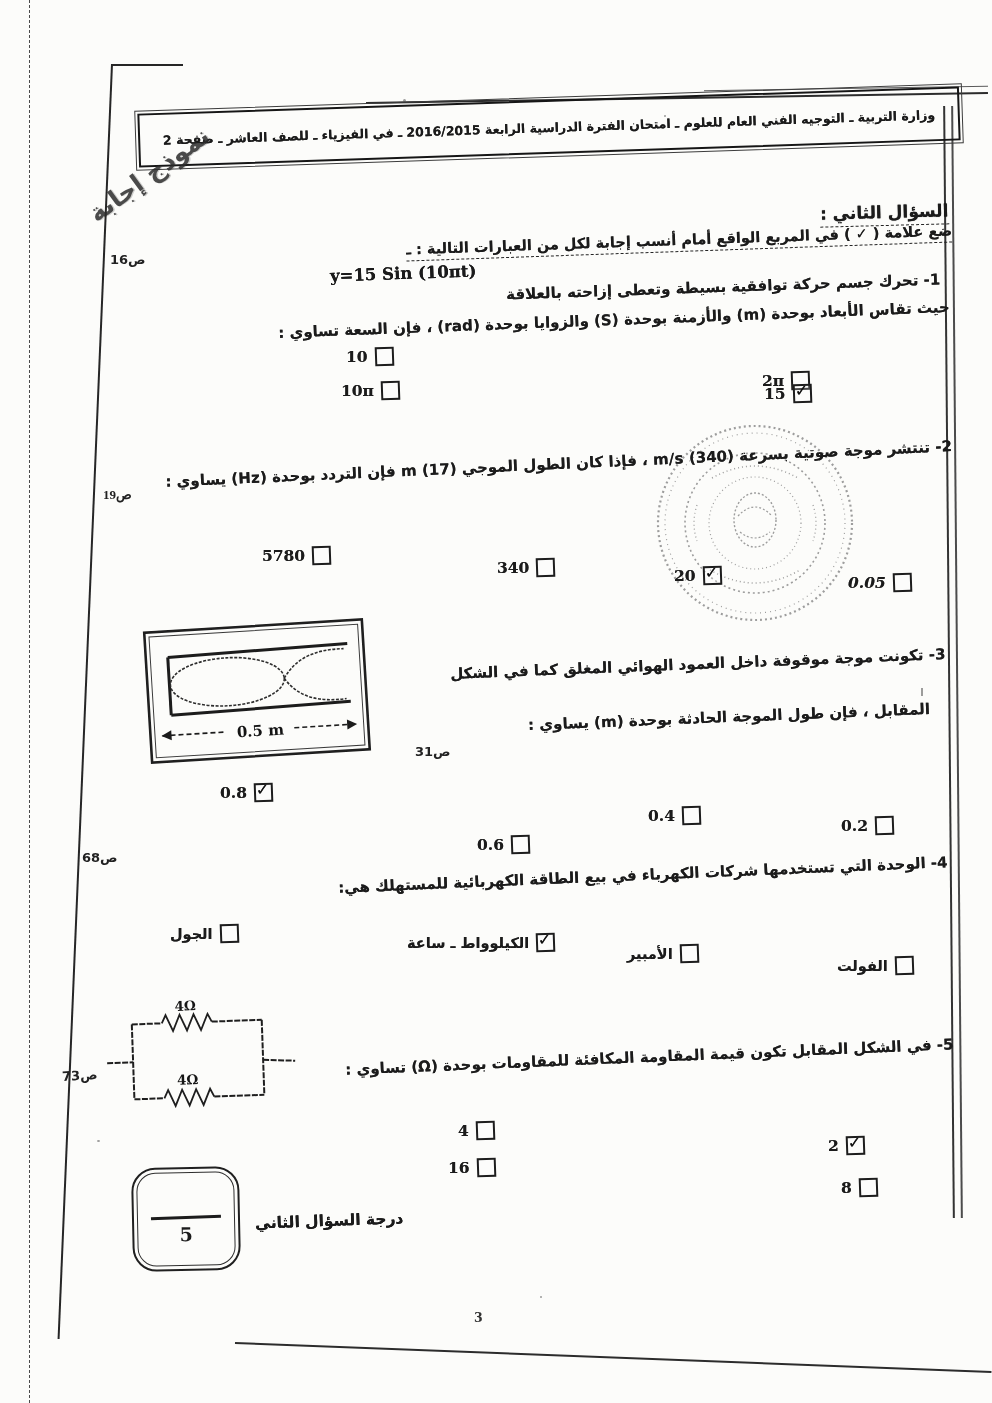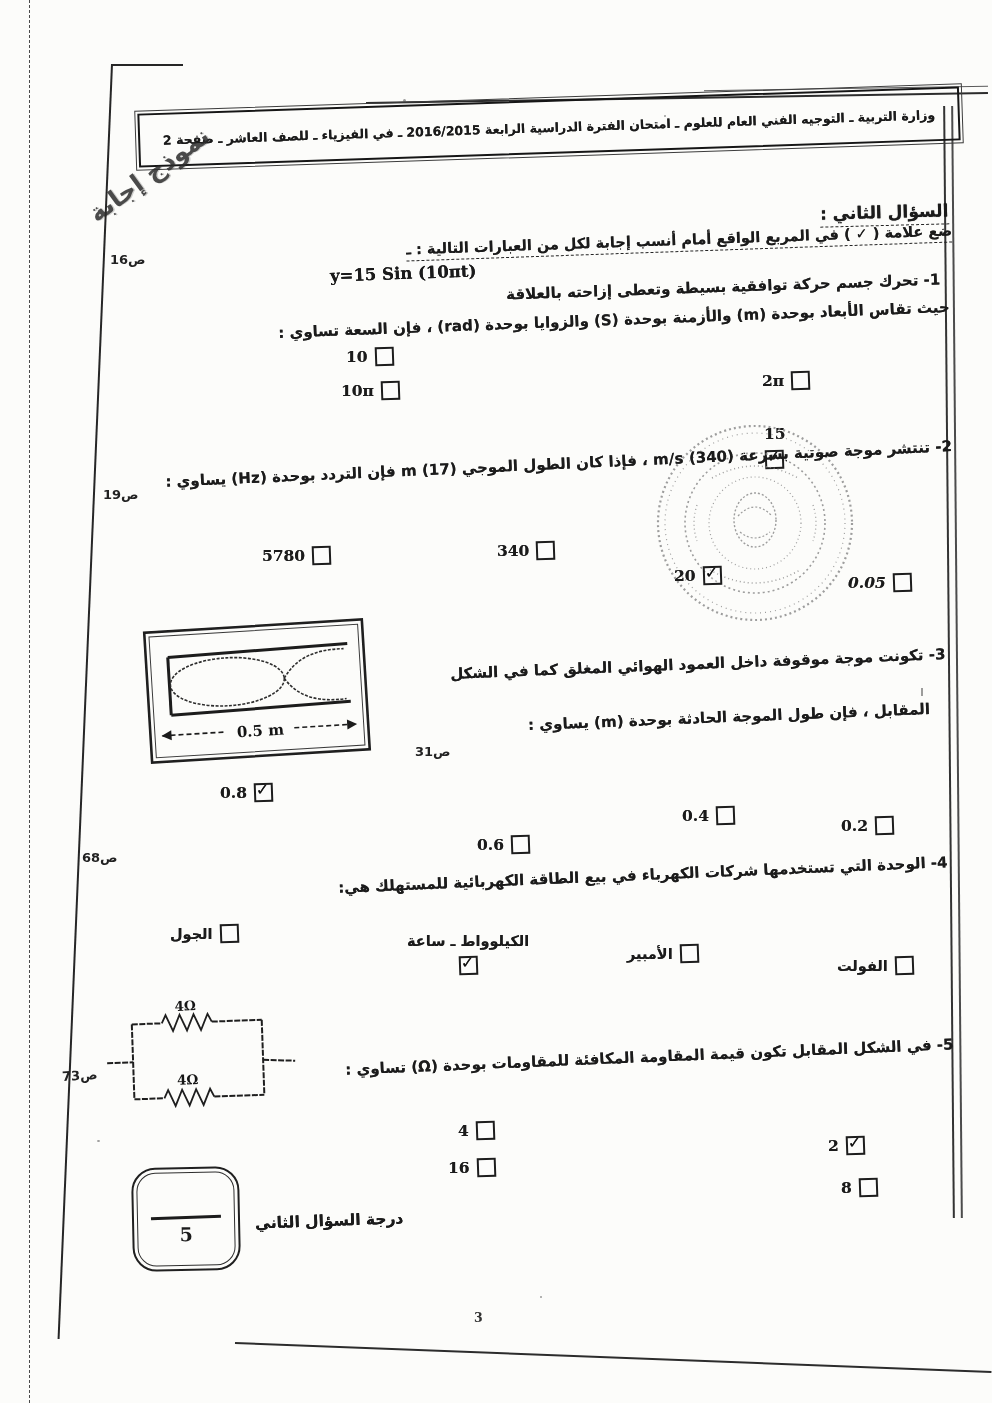--- a/index.html
+++ b/index.html
@@ -88,21 +88,21 @@
     <span class="box">
         <span class="chk"></span>
       </span>
   </div>
   <div class="opt" style="left:341px;top:381px;">
     <span class="num">10π</span>
     <span class="box">
         <span class="chk"></span>
       </span>
   </div>
-  <div class="opt" style="left:764px;top:424px;flex-direction:column;">
+  <div class="opt" style="left:764px;top:384px;">
     <span class="num">15</span>
     <span class="box">
         <span class="chk">✓</span>
       </span>
   </div>
 
   <svg class="abs" style="left:652px;top:420px;" width="206" height="206" viewBox="0 0 206 206">
     <g fill="none" stroke="#8d8d8d" opacity="0.85">
       <circle cx="103" cy="103" r="97" stroke-width="2.2" stroke-dasharray="2 3"></circle>
       <circle cx="103" cy="103" r="90" stroke-width="1.2" stroke-dasharray="1 4"></circle>
@@ -111,30 +111,30 @@
       <ellipse cx="103" cy="100" rx="21" ry="27" stroke-width="1.4" stroke-dasharray="2 2"></ellipse>
       <path d="M86,96 q17,-18 34,0" stroke-width="1.2" stroke-dasharray="2 2"></path>
       <path d="M88,112 q15,12 30,0" stroke-width="1.2" stroke-dasharray="2 2"></path>
       <path d="M60,58 q43,-24 86,0" stroke-width="1.5" stroke-dasharray="1 3"></path>
       <path d="M58,150 q45,26 90,0" stroke-width="1.5" stroke-dasharray="1 3"></path>
       <path d="M45,85 q-6,18 0,36" stroke-width="1.3" stroke-dasharray="1 3"></path>
       <path d="M161,85 q6,18 0,36" stroke-width="1.3" stroke-dasharray="1 3"></path>
     </g>
   </svg>
 
-  <div class="abs margin-note rtl" style="left:103px;top:487px;">ص19</div>
+  <div class="abs margin-note rtl" style="left:103px;top:487px;font-family:Liberation Serif, serif;">ص19</div>
   <div class="abs rtl qline" style="right:40px;top:455px;transform:rotate(-2.6deg);">2- تنتشر موجة صوتية بسرعة (340) m/s ، فإذا كان الطول الموجي (17) m فإن التردد بوحدة (Hz) يساوي :</div>
 
   <div class="opt" style="left:262px;top:546px;">
     <span class="num">5780</span>
     <span class="box">
         <span class="chk"></span>
       </span>
   </div>
-  <div class="opt" style="left:497px;top:541px;align-items:flex-end;">
+  <div class="opt" style="left:497px;top:558px;align-items:flex-end;">
     <span class="num">340</span>
     <span class="box">
         <span class="chk"></span>
       </span>
   </div>
   <div class="opt" style="left:674px;top:566px;">
     <span class="num">20</span>
     <span class="box">
         <span class="chk">✓</span>
       </span>
@@ -174,21 +174,21 @@
     <span class="box">
         <span class="chk">✓</span>
       </span>
   </div>
   <div class="opt" style="left:477px;top:795px;margin-top:40px;">
     <span class="num">0.6</span>
     <span class="box">
         <span class="chk"></span>
       </span>
   </div>
-  <div class="opt" style="left:682px;top:806px;">
+  <div class="opt" style="left:648px;top:806px;">
     <span class="num">0.4</span>
     <span class="box">
         <span class="chk"></span>
       </span>
   </div>
   <div class="opt" style="left:841px;top:816px;">
     <span class="num">0.2</span>
     <span class="box">
         <span class="chk"></span>
       </span>
@@ -196,21 +196,21 @@
 
   <div class="abs margin-note rtl" style="left:82px;top:850px;">ص68</div>
   <div class="abs rtl qline" style="right:44px;top:866px;transform:rotate(-2.4deg);">4- الوحدة التي تستخدمها شركات الكهرباء في بيع الطاقة الكهربائية للمستهلك هي:</div>
 
   <div class="opt" style="left:170px;top:924px;font-size:14.5px;">
     <span class="rtl">الجول</span>
     <span class="box">
         <span class="chk"></span>
       </span>
   </div>
-  <div class="opt" style="left:407px;top:933px;font-size:14.5px;flex-direction:column;">
+  <div class="opt" style="left:407px;top:933px;font-size:14.5px;">
     <span class="rtl">الكيلوواط ـ ساعة</span>
     <span class="box">
         <span class="chk">✓</span>
       </span>
   </div>
   <div class="opt" style="left:627px;top:944px;font-size:14.5px;">
     <span class="rtl">الأمبير</span>
     <span class="box">
         <span class="chk"></span>
       </span>

